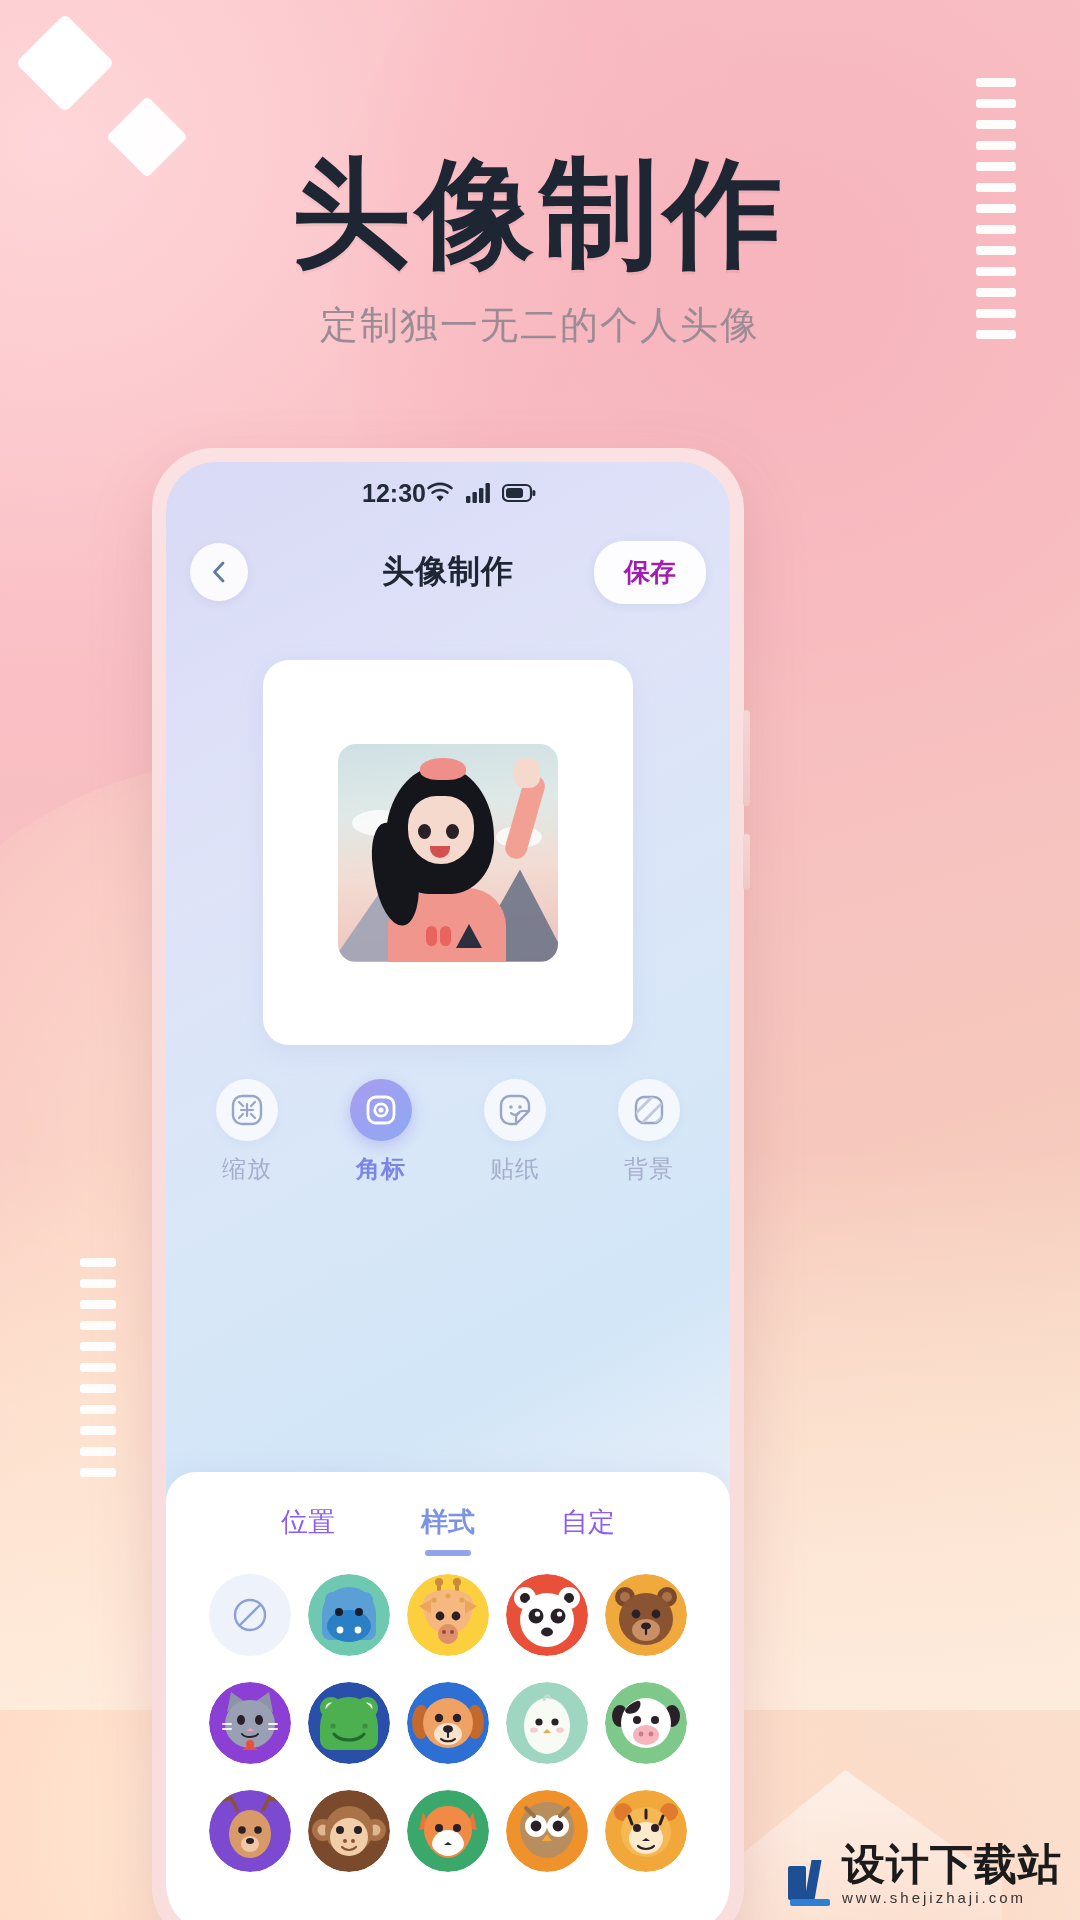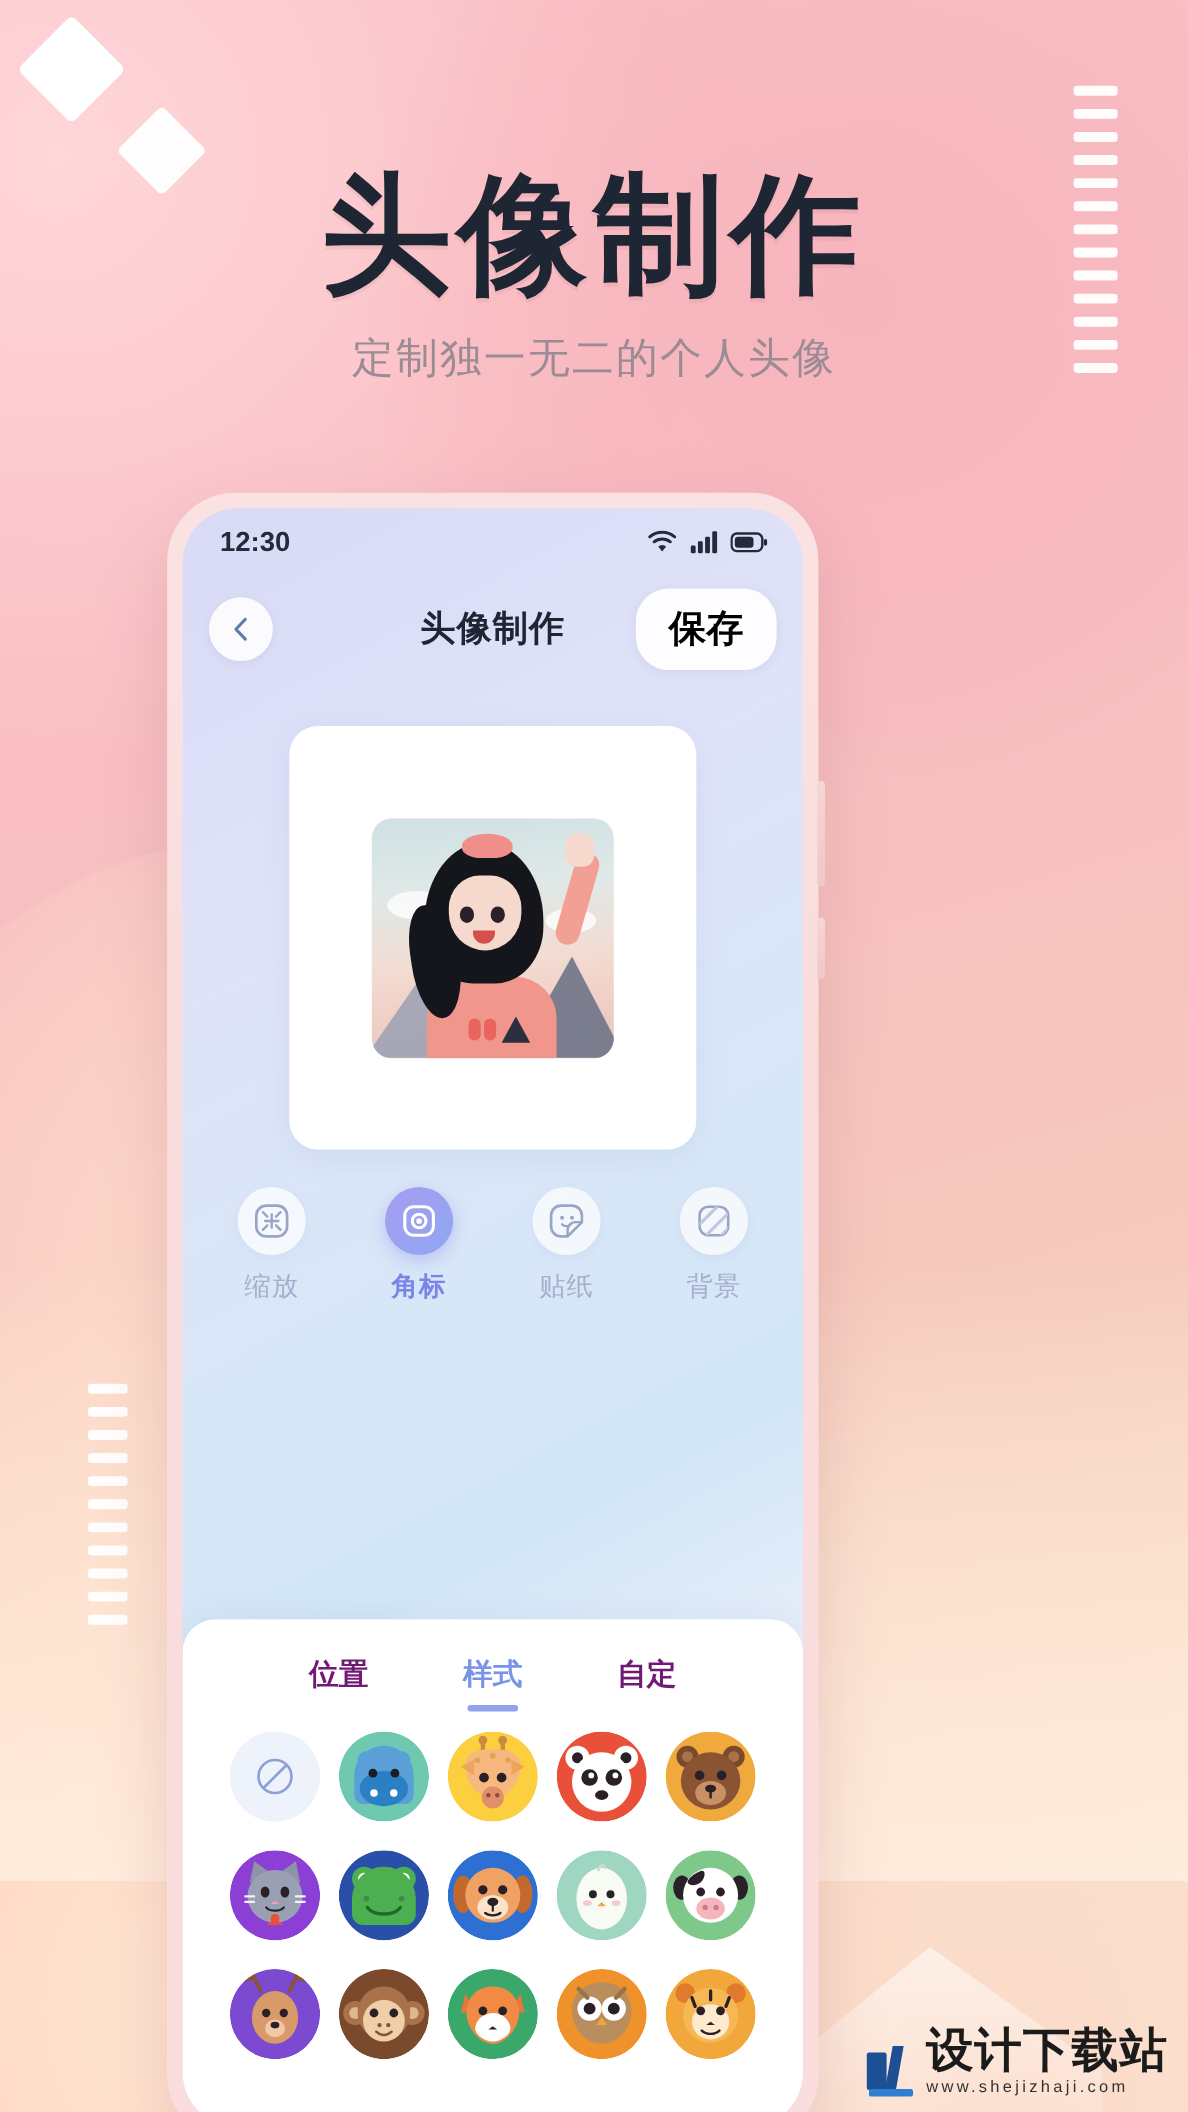--- a/index.html
+++ b/index.html
@@ -86,21 +86,21 @@
 
   .screen {
     position:relative; width:100%; height:100%;
     border-radius:50px; overflow:hidden;
     background:linear-gradient(152deg,#d9daf6 0%,#dfe3f8 24%,#d8e7f8 46%,#d2e6f7 62%,#eef1fb 80%,#f6f7fd 100%);
   }
 
   
   .statusbar {
     height:62px; display:flex; align-items:center;
-    justify-content:space-between; padding:0 32px 0 34px;
+    justify-content:center; padding:0 32px 0 34px;
     color:#222b3a; font-size:25px; font-weight:600;
   }
   .status-icons { display:flex; align-items:center; gap:11px; }
   .ico-wifi, .ico-sig, .ico-bat { display:block; }
 
   
   .navbar {
     height:96px; display:flex; align-items:center;
     padding:0 24px 0 24px; position:relative;
   }
@@ -110,22 +110,22 @@
     display:flex; align-items:center; justify-content:center;
     box-shadow:0 2px 8px rgba(120,130,180,.13);
   }
   .nav-title {
     position:absolute; left:0; right:0; text-align:center;
     font-size:32px; font-weight:700; color:#1e2633; letter-spacing:1px;
     pointer-events:none;
   }
   .save-btn {
     margin-left:auto; position:relative; z-index:2;
-    background:rgba(255,255,255,.92); color:#000000;
-    font-size:34px; font-weight:600;
+    background:rgba(255,255,255,.92); color:#a21caf;
+    font-size:26px; font-weight:600;
     padding:14px 30px; border-radius:30px;
     box-shadow:0 2px 10px rgba(120,130,180,.14);
     text-align:right;
   }
 
   
   .canvas-card {
     margin:40px auto 0; width:370px; height:385px;
     background:#fff; border-radius:26px;
     box-shadow:0 8px 26px rgba(140,150,200,.14);
@@ -197,21 +197,21 @@
   .tool-label { font-size:24px; color:#a6aecb; font-weight:500; letter-spacing:1px;}
   .tool.active .tool-label { color:#7b85e8; font-weight:700;}
 
   
   .sheet {
     position:absolute; left:0; right:0; bottom:0; height:462px;
     background:#fff; border-radius:30px 30px 50px 50px;
     box-shadow:0 -6px 22px rgba(150,160,205,.10);
   }
   .tabs { display:flex; justify-content:center; gap:86px; padding-top:32px; }
-  .tab { font-size:27px; color:#701a75; font-weight:700; position:relative; padding-bottom:16px;}
+  .tab { font-size:27px; color:#8b5cf6; font-weight:400; position:relative; padding-bottom:16px;}
   .tab.active { color:#7b93e6; font-weight:700;text-align:right;}
   .tab.active::after {
     content:""; position:absolute; left:50%; transform:translateX(-50%);
     bottom:0; width:46px; height:6px; border-radius:4px; background:#8fa4ec;
   }
   .grid {
     margin-top:18px; padding:0 34px;
     display:grid; grid-template-columns:repeat(5,1fr);
     row-gap:26px; justify-items:center;
   }

